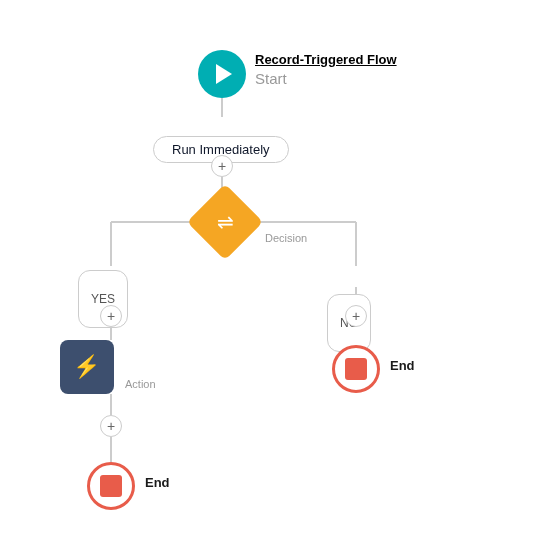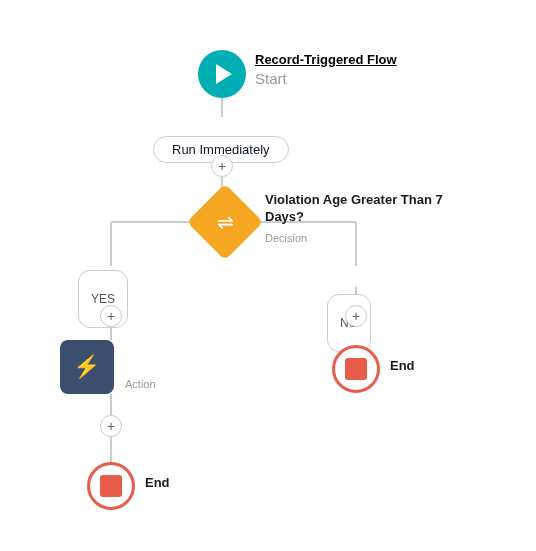--- a/index.html
+++ b/index.html
@@ -247,21 +247,20 @@
 
   <div class="run-immediately">Run Immediately</div>
 
   <div class="plus-btn" style="top:155px; left:211px;">
     <span>+</span>
   </div>
 
   <div class="decision-node">
     <div class="decision-icon">⇌</div>
   </div>
-  <div class="decision-label">Violation Age Greater Than 7 Days?</div>
   <div class="decision-sublabel">Decision</div>
 
   <div class="branch-label" style="top:270px; left:78px;">YES</div>
 
   <div class="branch-label" style="top:258px; left:327px;margin-top:36px;">NO</div>
 
   <div class="plus-btn" style="top:305px; left:100px;">
     <span>+</span>
   </div>
 

